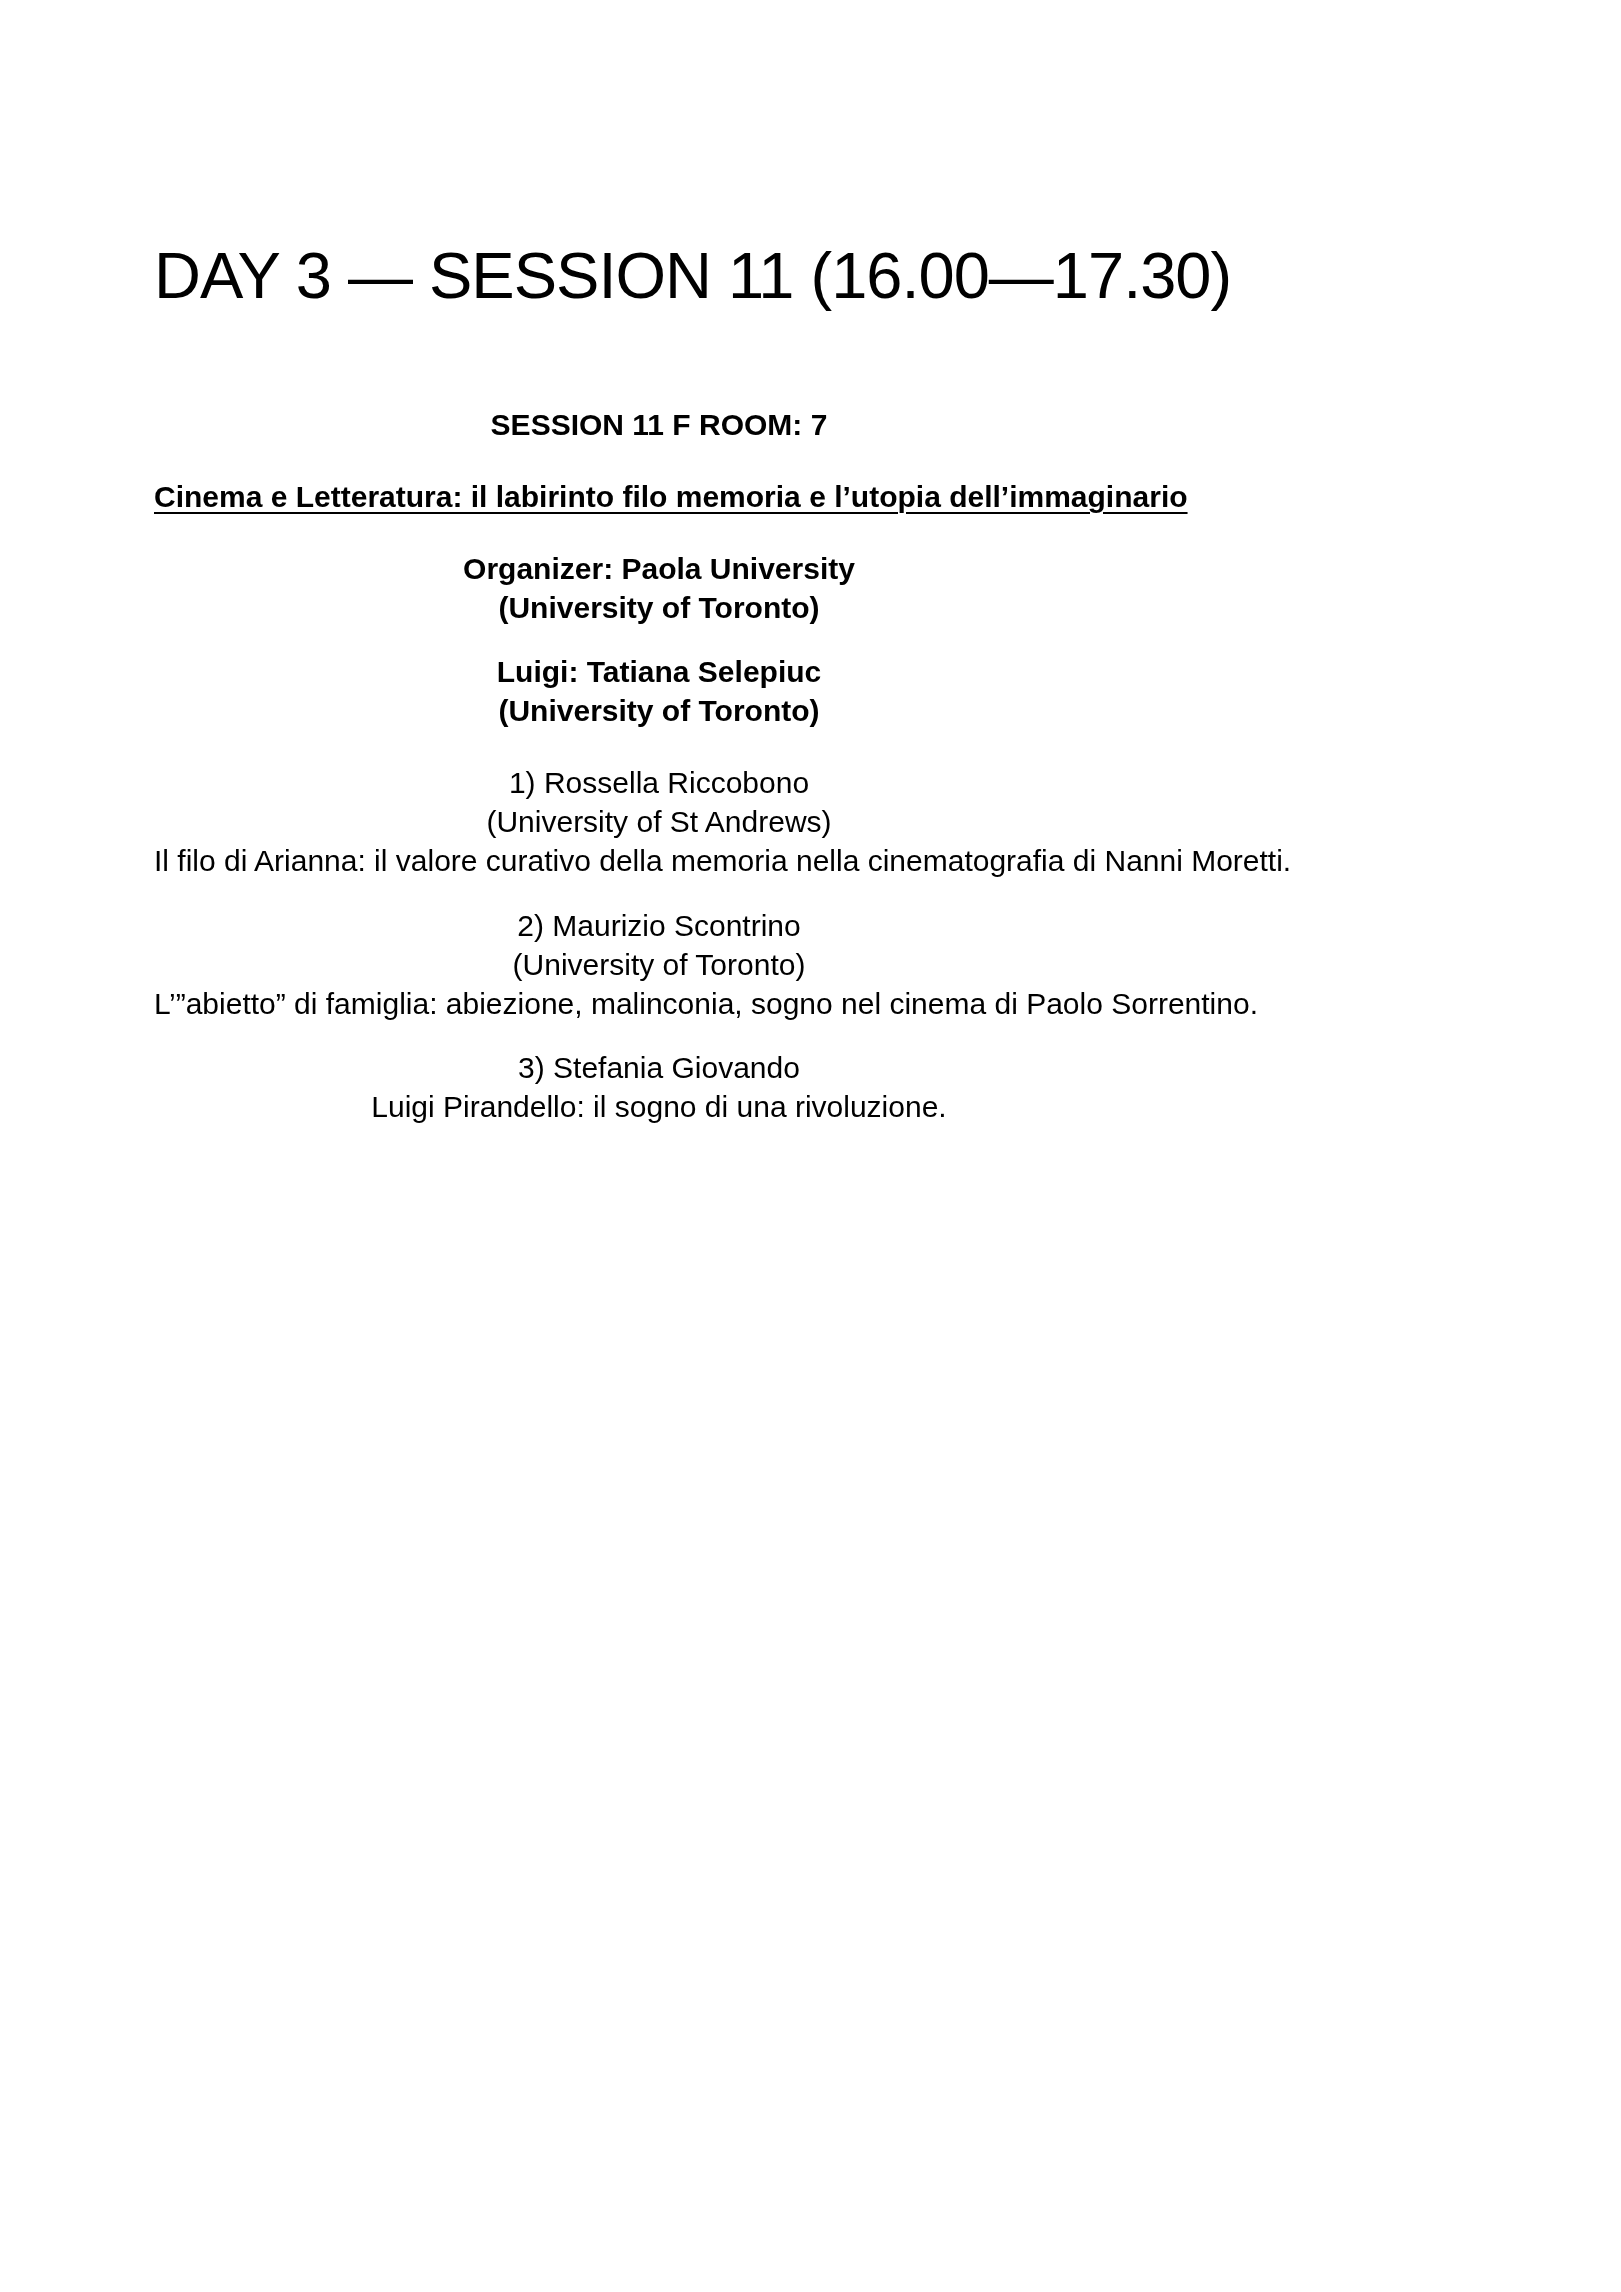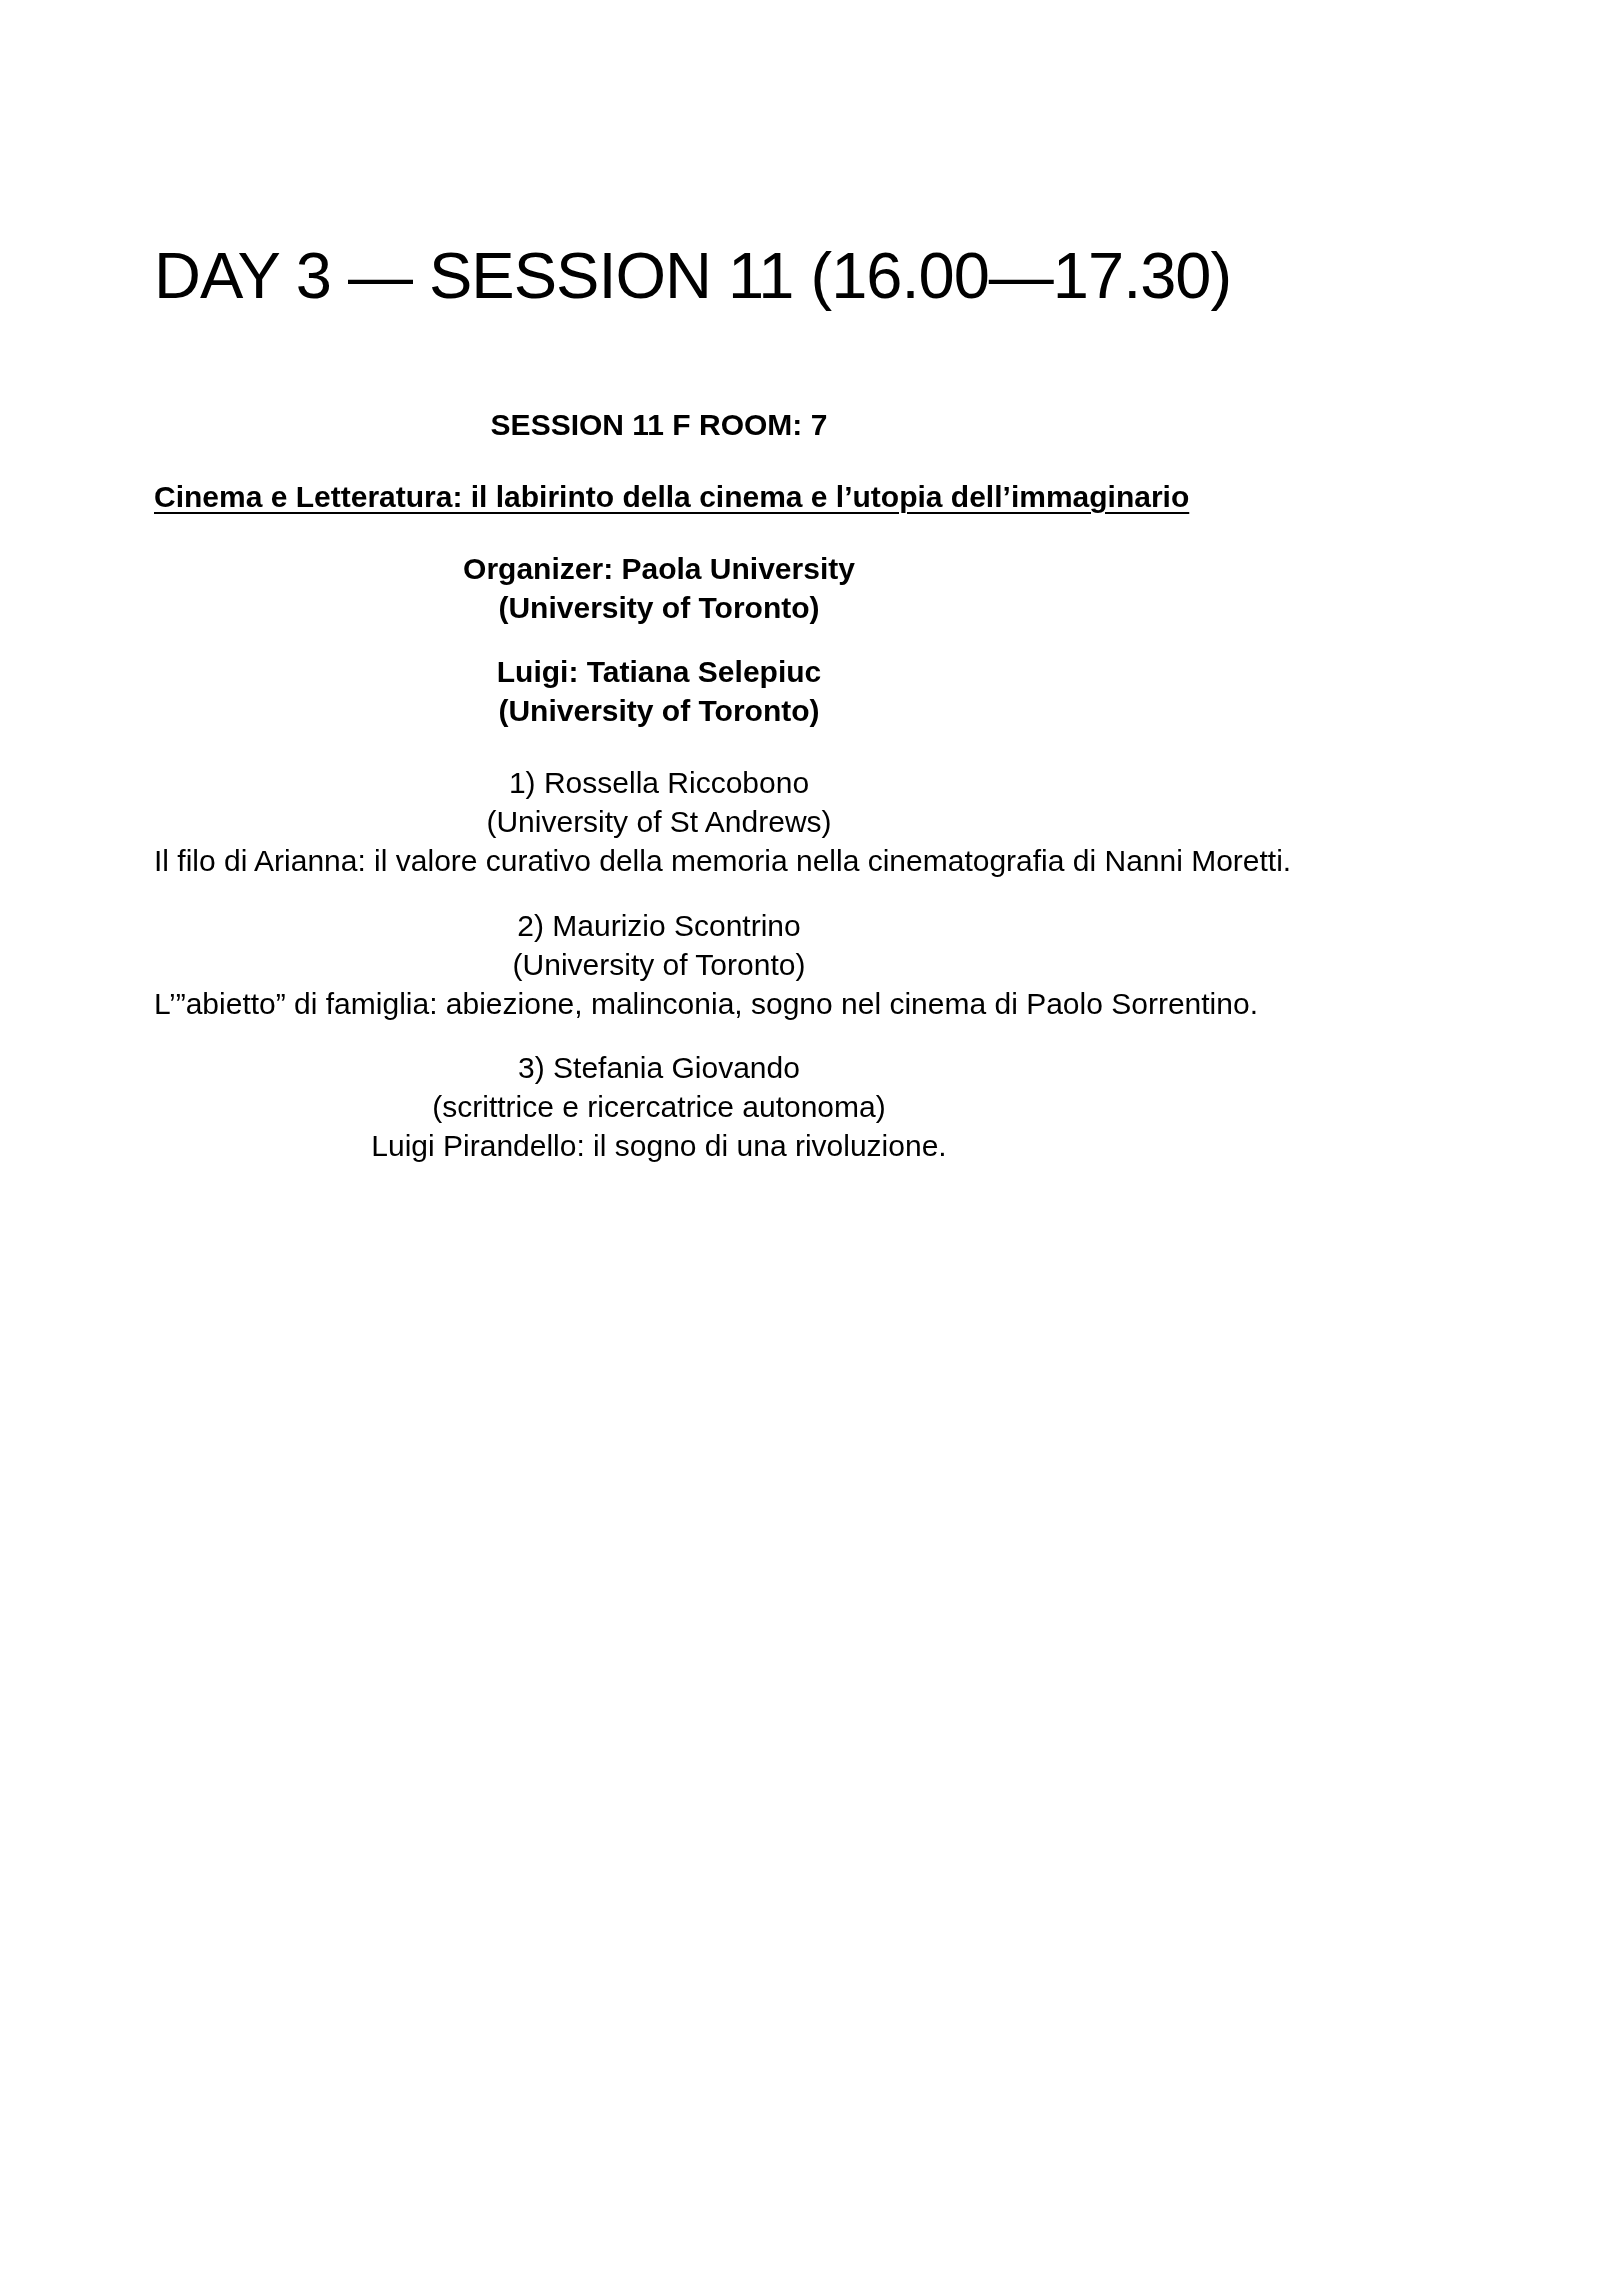--- a/index.html
+++ b/index.html
@@ -42,21 +42,21 @@
 <div class="page">
 
   <h1 class="doc-title">DAY 3 — SESSION 11 (16.00—17.30)</h1>
 
   <div class="block-md">
     <div class="line bold">SESSION 11 F ROOM: 7</div>
   </div>
 
   <div class="block-md">
     <div class="line bold">
-      <span class="underline">Cinema e Letteratura: il labirinto della cinema e l’utopia dell’immaginario</span>
+      <span class="underline">Cinema e Letteratura: il labirinto filo memoria e l’utopia dell’immaginario</span>
     </div>
   </div>
 
   <div class="block-sm">
     <div class="line bold">Organizer: Paola University</div>
     <div class="line bold">(University of Toronto)</div>
   </div>
 
   <div class="block-md">
     <div class="line bold">Luigi: Tatiana Selepiuc</div>
@@ -70,18 +70,17 @@
   </div>
 
   <div class="block-sm">
     <div class="line">2) Maurizio Scontrino</div>
     <div class="line">(University of Toronto)</div>
     <div class="line">L’”abietto” di famiglia: abiezione, malinconia, sogno nel cinema di Paolo Sorrentino.</div>
   </div>
 
   <div class="block-sm">
     <div class="line">3) Stefania Giovando</div>
-    <div class="line">(scrittrice e ricercatrice autonoma)</div>
     <div class="line">Luigi Pirandello: il sogno di una rivoluzione.</div>
   </div>
 
 </div>
 
 
 </body></html>

